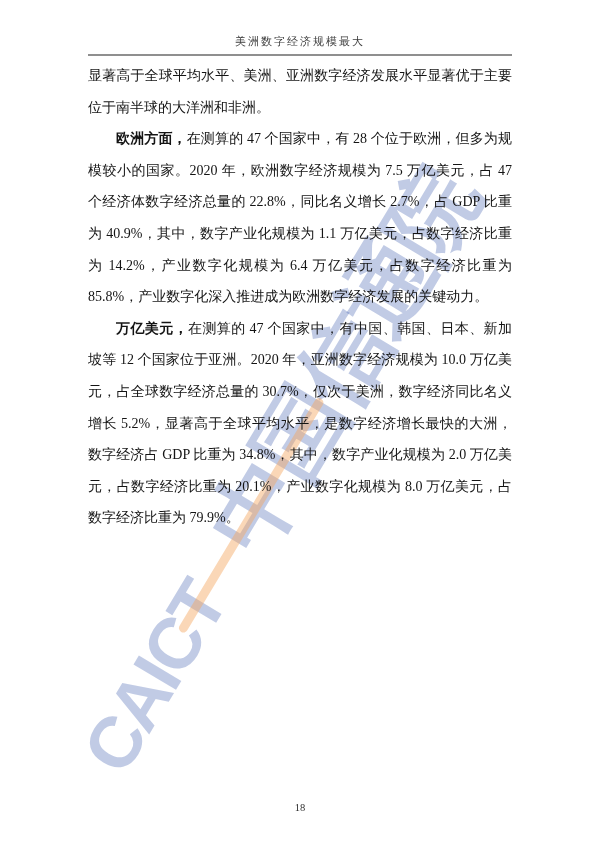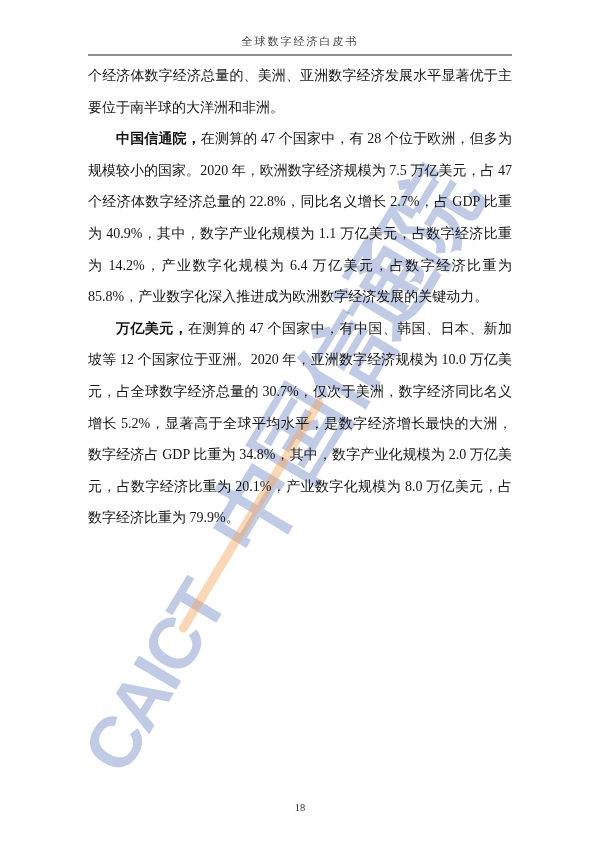--- a/index.html
+++ b/index.html
@@ -118,27 +118,27 @@
 
 <div class="page">
 
   <div class="watermark">
     <span class="wm-latin">CAICT</span>
     <span class="wm-slash"></span>
     <span class="wm-cn">中国信通院</span>
   </div>
 
   <div class="header">
-    <span class="header-title">全球数字经济白皮书</span>
+    <span class="header-title">美洲数字经济规模最大</span>
     <div class="header-rule"></div>
   </div>
 
   <div class="content">
-    <p><span>个经济体数字经济总量的、美洲、亚洲数字经济发展水平显著优于主要位于南半球的大洋洲和非洲。</span></p>
-    <p class="indent"><b class="lead">中国信通院，</b><span>在测算的 47 个国家中，有 28 个位于欧洲，但多为规模较小的国家。2020 年，欧洲数字经济规模为 7.5 万亿美元，占 47 个经济体数字经济总量的 22.8%，同比名义增长 2.7%，占 GDP 比重为 40.9%，其中，数字产业化规模为 1.1 万亿美元，占数字经济比重为 14.2%，产业数字化规模为 6.4 万亿美元，占数字经济比重为 85.8%，产业数字化深入推进成为欧洲数字经济发展的关键动力。</span></p>
+    <p><span>显著高于全球平均水平、美洲、亚洲数字经济发展水平显著优于主要位于南半球的大洋洲和非洲。</span></p>
+    <p class="indent"><b class="lead">欧洲方面，</b><span>在测算的 47 个国家中，有 28 个位于欧洲，但多为规模较小的国家。2020 年，欧洲数字经济规模为 7.5 万亿美元，占 47 个经济体数字经济总量的 22.8%，同比名义增长 2.7%，占 GDP 比重为 40.9%，其中，数字产业化规模为 1.1 万亿美元，占数字经济比重为 14.2%，产业数字化规模为 6.4 万亿美元，占数字经济比重为 85.8%，产业数字化深入推进成为欧洲数字经济发展的关键动力。</span></p>
     <p class="indent"><b class="lead">万亿美元，</b><span>在测算的 47 个国家中，有中国、韩国、日本、新加坡等 12 个国家位于亚洲。2020 年，亚洲数字经济规模为 10.0 万亿美元，占全球数字经济总量的 30.7%，仅次于美洲，数字经济同比名义增长 5.2%，显著高于全球平均水平，是数字经济增长最快的大洲，数字经济占 GDP 比重为 34.8%，其中，数字产业化规模为 2.0 万亿美元，占数字经济比重为 20.1%，产业数字化规模为 8.0 万亿美元，占数字经济比重为 79.9%。</span></p>
   </div>
 
   <div class="footer">
     <span>18</span>
   </div>
 
 </div>
 
 </body></html>

